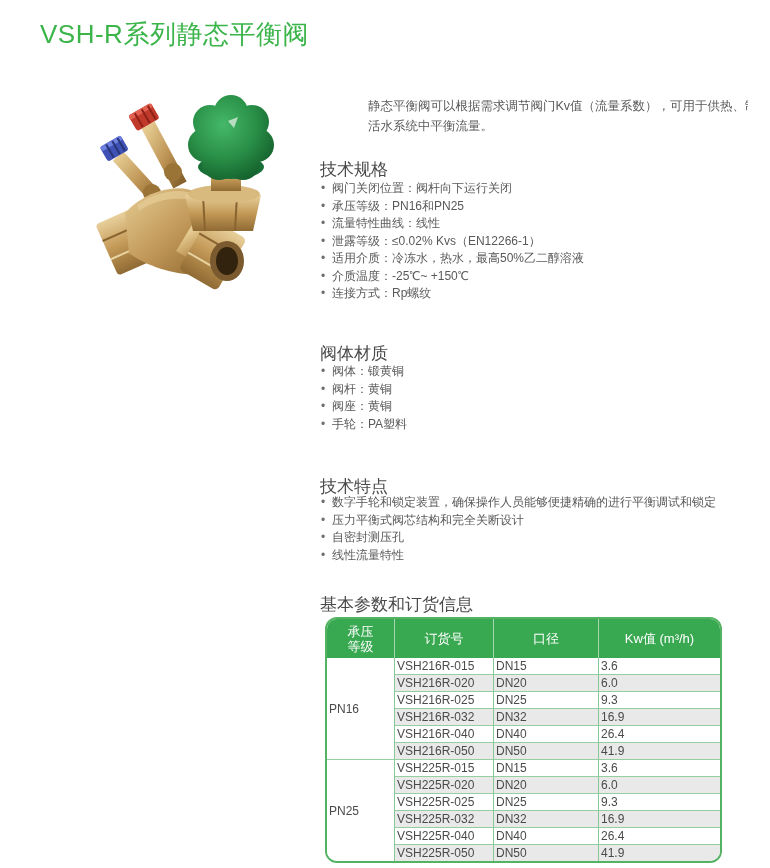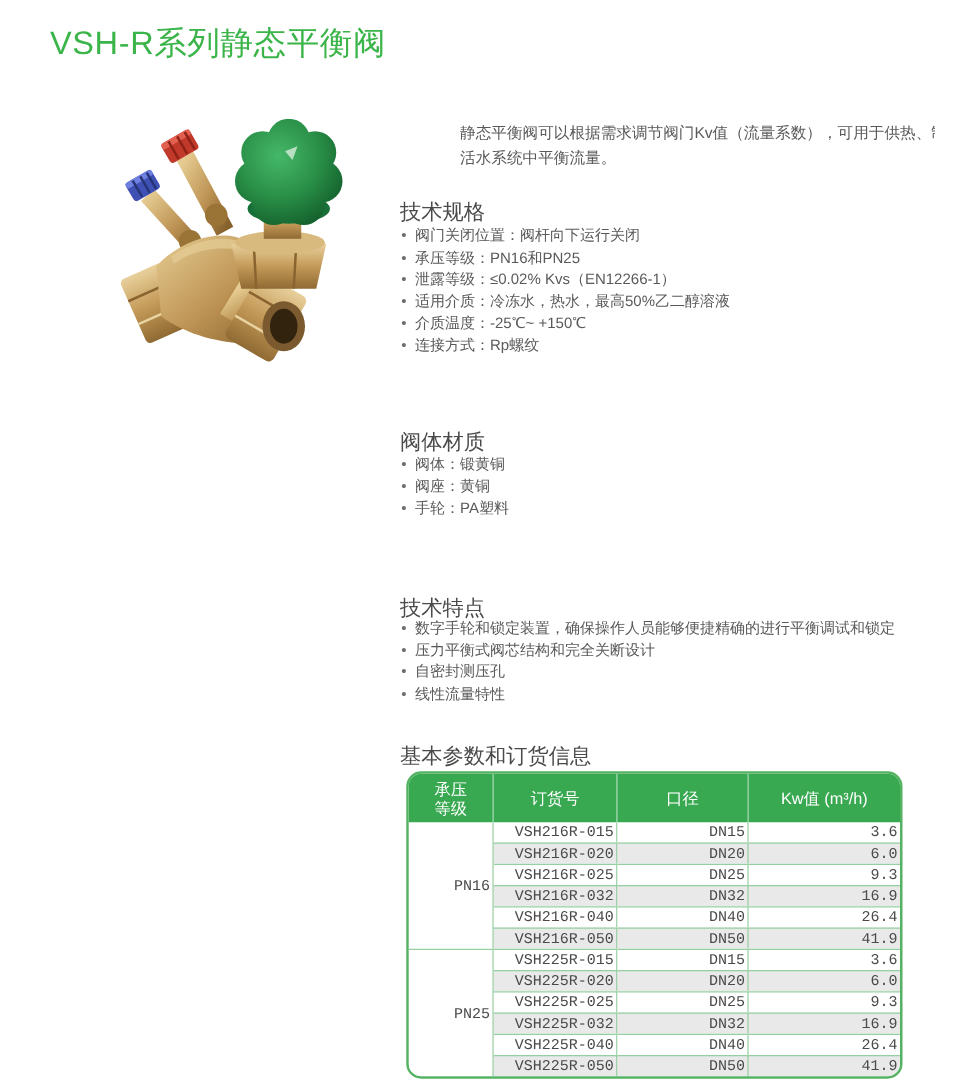--- a/index.html
+++ b/index.html
@@ -47,23 +47,23 @@
     font-size:12px;color:#4a4a4a;table-layout:fixed;}
   table.ordering col.c1{width:68px;}
   table.ordering col.c2{width:99px;}
   table.ordering col.c3{width:105px;}
   table.ordering col.c4{width:121px;}
   table.ordering th{background:var(--table-header-green);color:#fff;font-weight:400;
     font-size:13px;height:39px;text-align:center;vertical-align:middle;
     border-right:1px solid rgba(255,255,255,0.55);line-height:15px;}
   table.ordering th:last-child{border-right:none;}
   th.wrap2{white-space:pre-line;}
-  table.ordering td{height:16px;text-align:right;vertical-align:middle;
+  table.ordering td{height:16px;text-align:left;vertical-align:middle;
     padding:1px 2px;border-top:1px solid var(--row-line-green);
-    border-right:1px solid #86c994;background:#fff;font-family:Liberation Mono, monospace;}
+    border-right:1px solid #86c994;background:#fff;}
   table.ordering td:last-child{border-right:none;}
   table.ordering tbody tr:first-child td{border-top:none;}
   table.ordering tr.alt td{background:var(--alt-row-gray);}
   table.ordering td.pressure-cell{background:#fff !important;font-size:12px;}
 </style>
 </head>
 <body>
 
 <div class="page">
 
@@ -153,29 +153,31 @@
       </g>
     </svg>
   </div>
 
   <p class="intro">静态平衡阀可以根据需求调节阀门Kv值（流量系数），可用于供热、制冷和生活水系统中平衡流量。</p>
 
   <h2 class="section-heading h-specs">技术规格</h2>
   <ul class="bullets l-specs">
       <li>阀门关闭位置：阀杆向下运行关闭</li>
       <li>承压等级：PN16和PN25</li>
+      <li>流量特性曲线：线性</li>
       <li>泄露等级：≤0.02% Kvs（EN12266-1）</li>
       <li>适用介质：冷冻水，热水，最高50%乙二醇溶液</li>
       <li>介质温度：-25℃~ +150℃</li>
       <li>连接方式：Rp螺纹</li>
     </ul>
 
   <h2 class="section-heading h-materials">阀体材质</h2>
   <ul class="bullets l-materials">
       <li>阀体：锻黄铜</li>
+      <li>阀杆：黄铜</li>
       <li>阀座：黄铜</li>
       <li>手轮：PA塑料</li>
     </ul>
 
   <h2 class="section-heading h-features">技术特点</h2>
   <ul class="bullets l-features">
       <li>数字手轮和锁定装置，确保操作人员能够便捷精确的进行平衡调试和锁定</li>
       <li>压力平衡式阀芯结构和完全关断设计</li>
       <li>自密封测压孔</li>
       <li>线性流量特性</li>

